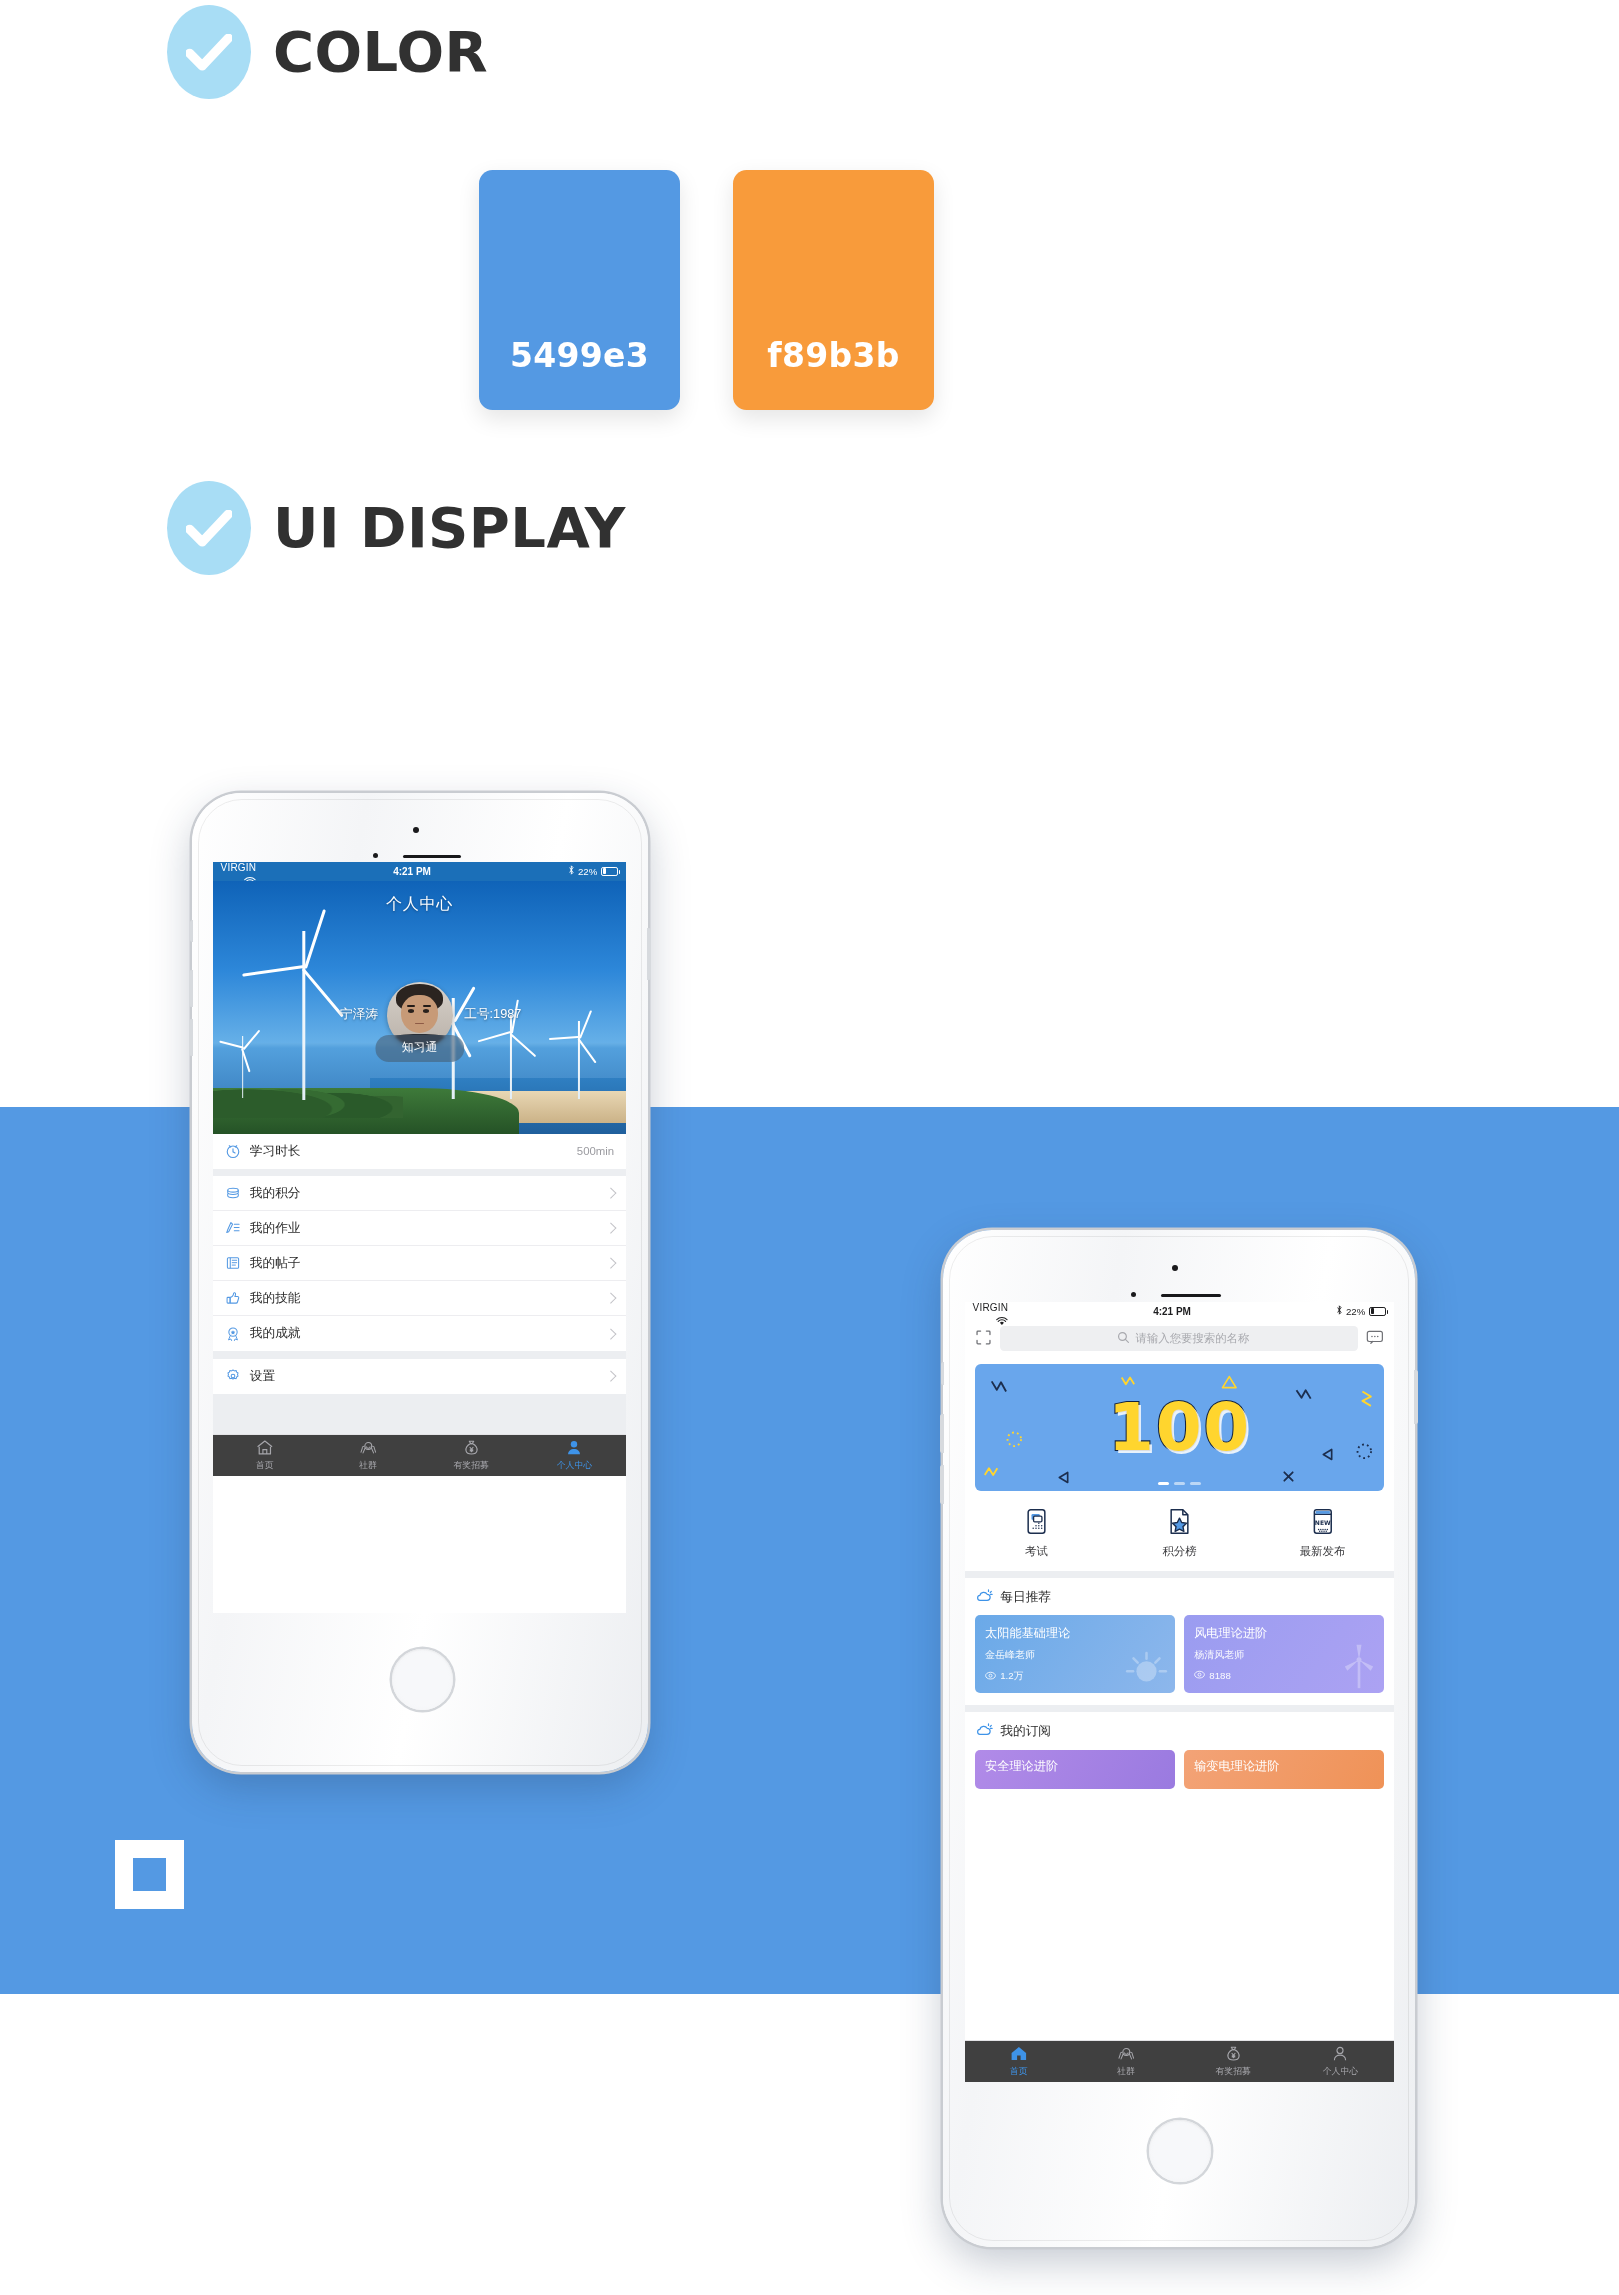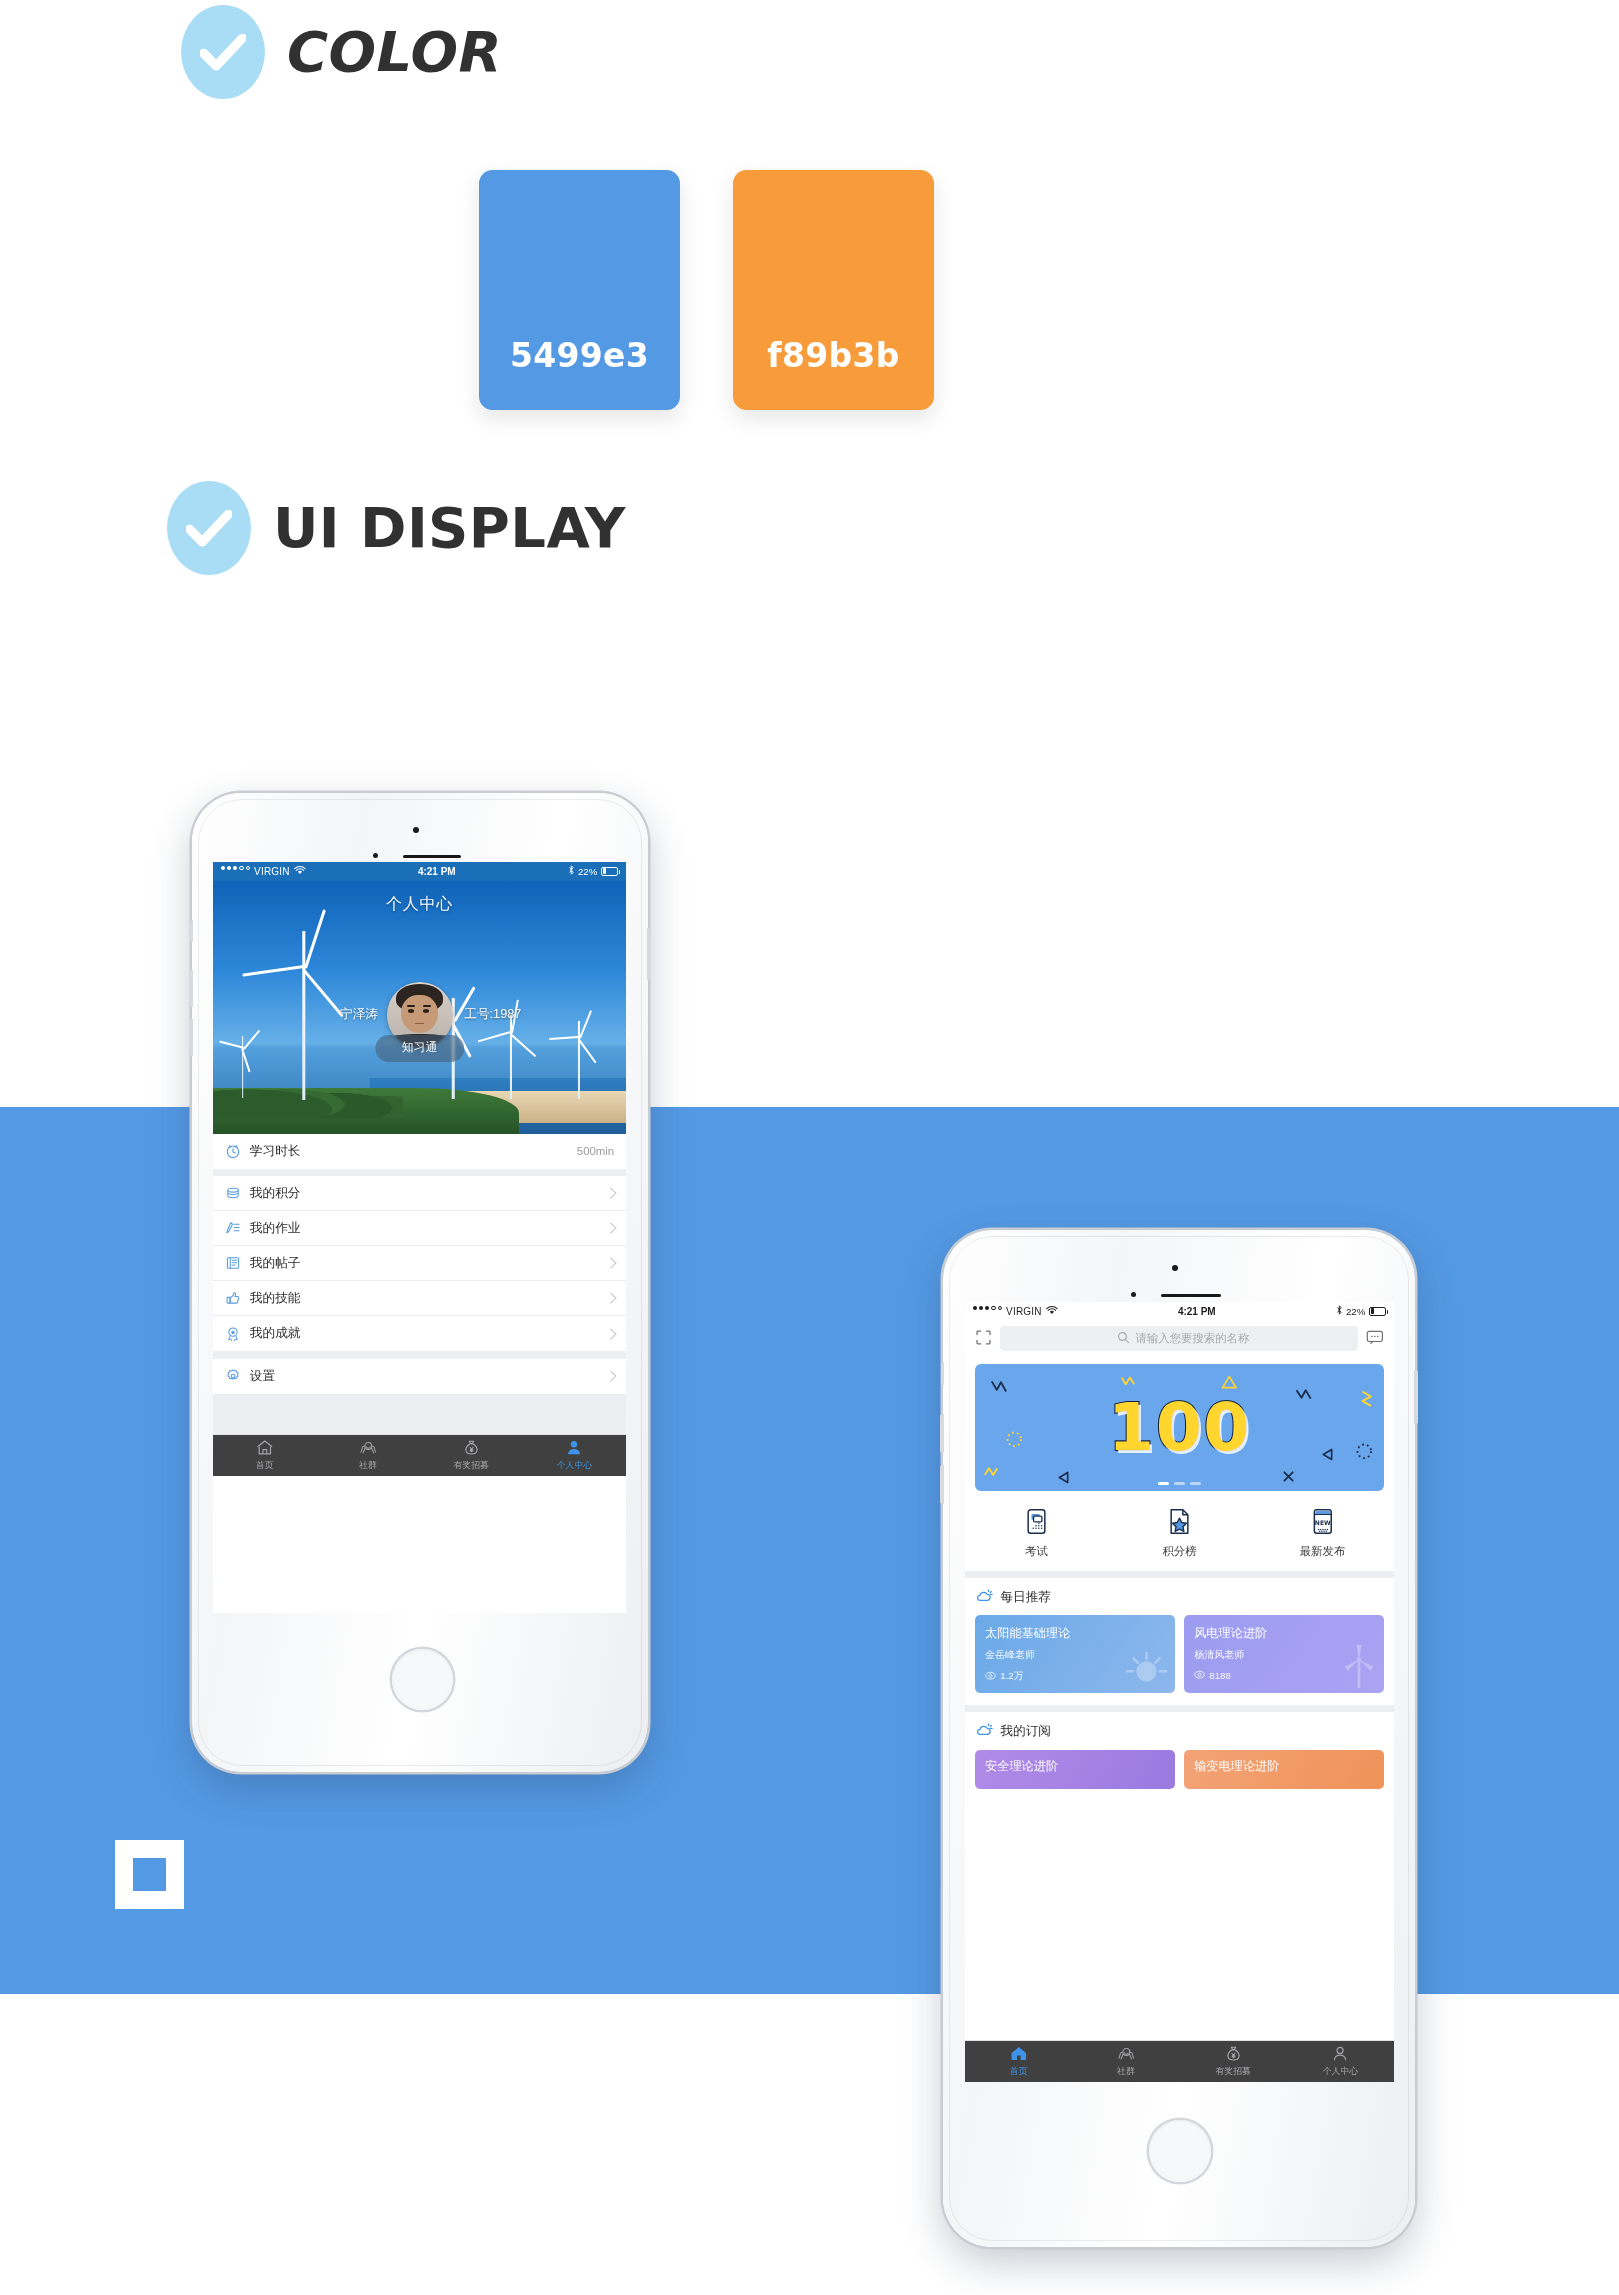--- a/index.html
+++ b/index.html
@@ -26,21 +26,21 @@
     width: 84px; height: 94px; border-radius: 50%;
     background: #a8ddf5; display: flex; align-items: center; justify-content: center;
     flex: 0 0 auto;
   }
   .check-badge svg { display: block; }
   .sec-title {
     font-size: 56px; font-weight: bold; color: #313131;
     letter-spacing: 0.4px; line-height: 1;
     font-family: "DejaVu Sans", sans-serif;
   }
-  #head-color { left: 181px; top: 5px; font-style: italic; }
+  #head-color { left: 167px; top: 5px; }
   #head-ui { left: 167px; top: 481px; }
 
   
   .swatches { position: absolute; left: 479px; top: 170px; display: flex; gap: 53px; }
   .swatch {
     width: 201px; height: 240px; border-radius: 13.5px;
     display: flex; align-items: flex-end; justify-content: center;
     padding-bottom: 35px;
     box-shadow: 0 8.4px 22px rgba(0,0,0,0.10);
   }
@@ -72,21 +72,21 @@
     box-shadow: 0 0 0 2.5px #d3d6da, inset 0 0.8px 1.7px rgba(0,0,0,.06);
   }
   .screen { position:absolute; overflow:hidden; background:#fff; }
 
   
   .statusbar {
     display:flex; align-items:center; height:18.6px; padding:0 7.6px;
     font-size:10px; color:#1d1d1f; font-family:"Liberation Sans",sans-serif;
   }
   .statusbar.on-photo { color:#12223a; }
-  .sb-left { display:flex; align-items:flex-start; gap:4.2px; }
+  .sb-left { display:flex; align-items:flex-end; gap:4.2px;flex-direction:column; }
   .dots { display:flex; gap:2.1px; align-items:center; }
   .dots i { width:4.2px; height:4.2px; border-radius:50%; display:block; }
   .dots i.f { background: currentColor; }
   .dots i.e { border:0.8px solid currentColor; background:transparent; width:4.2px;height:4.2px; }
   .carrier { font-size:10px; letter-spacing:0.2px; }
   .wifi { font-size:10px; }
   .sb-center { flex:1; text-align:center; font-weight:bold; font-size:10px; }
   .sb-right { display:flex; align-items:center; gap:3.4px; font-size:9.7px; }
   .batt { width:17.7px; height:9.3px; border:1.1px solid currentColor; border-radius:2.1px; position:relative; }
   .batt::after{ content:""; position:absolute; right:-3px; top:2.5px; width:1.7px; height:4.2px; background:currentColor; border-radius:0 0.8px 0.8px 0;}

